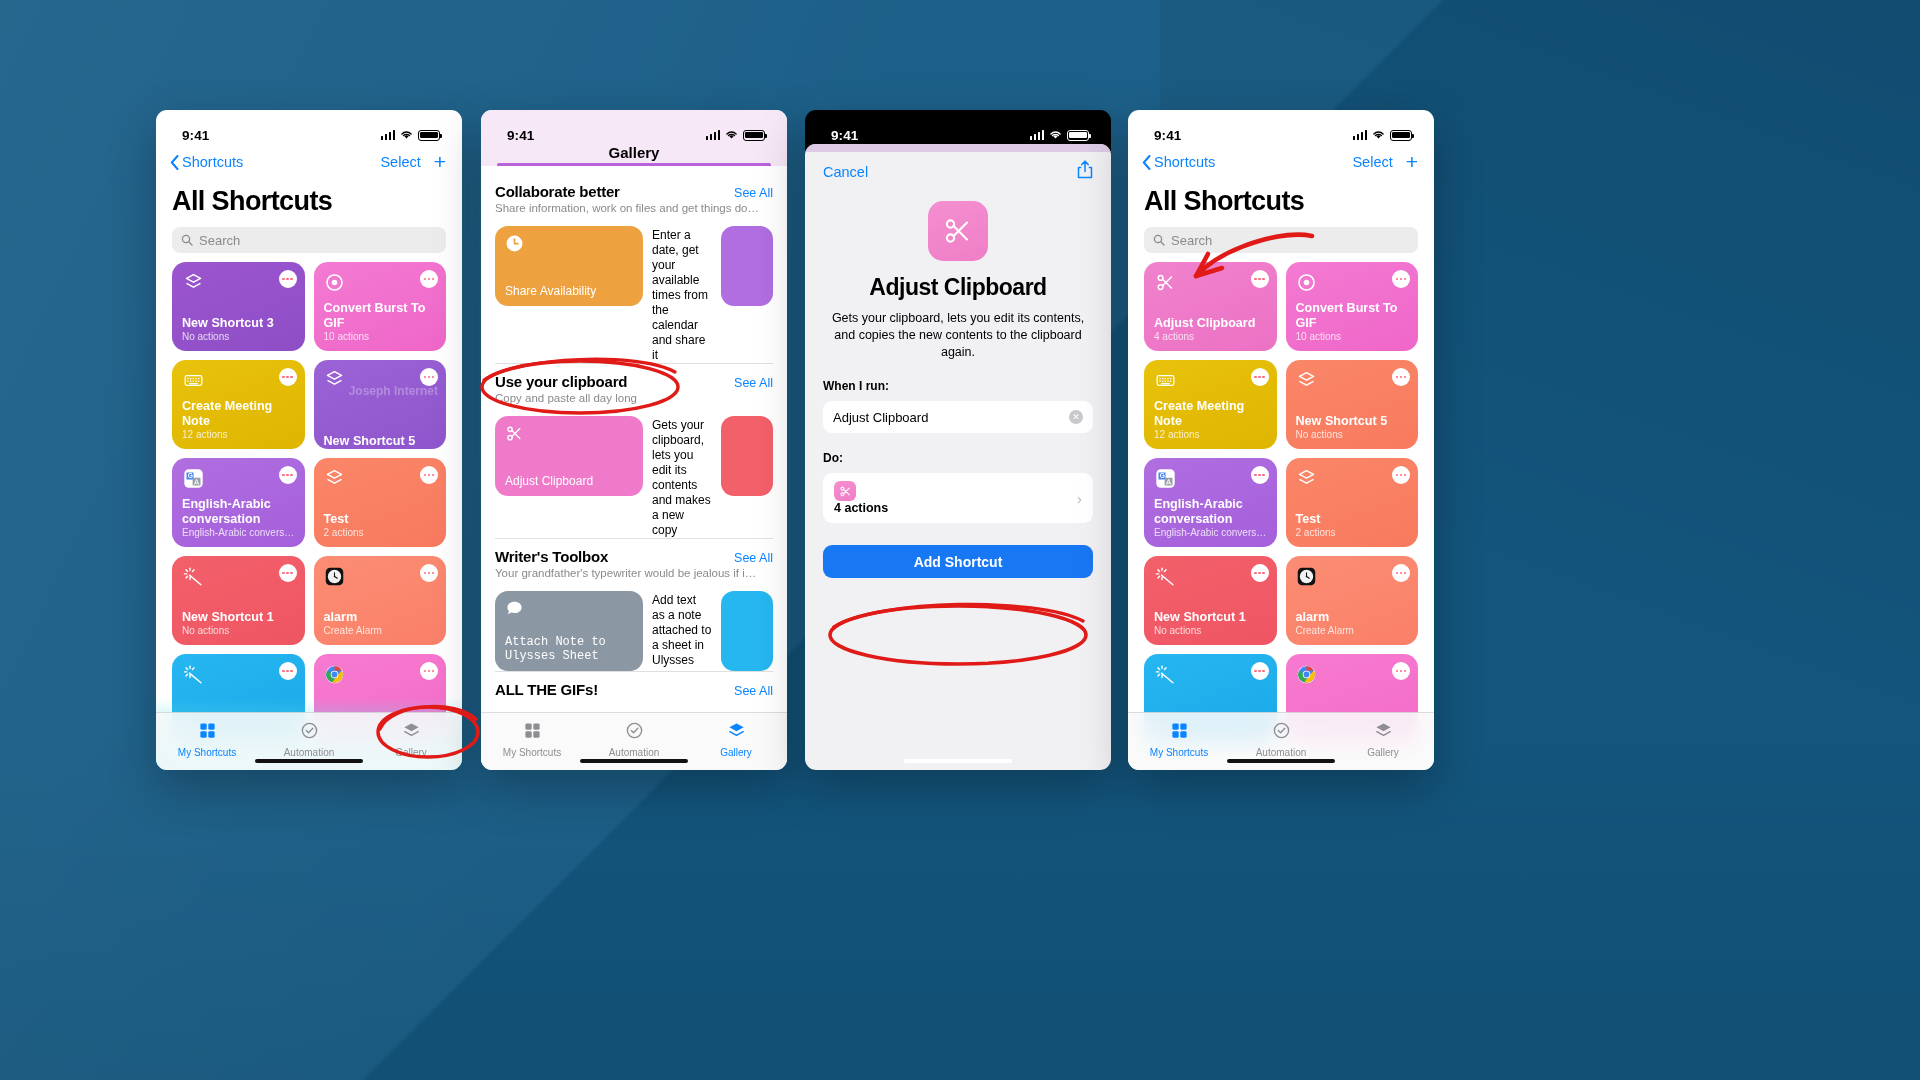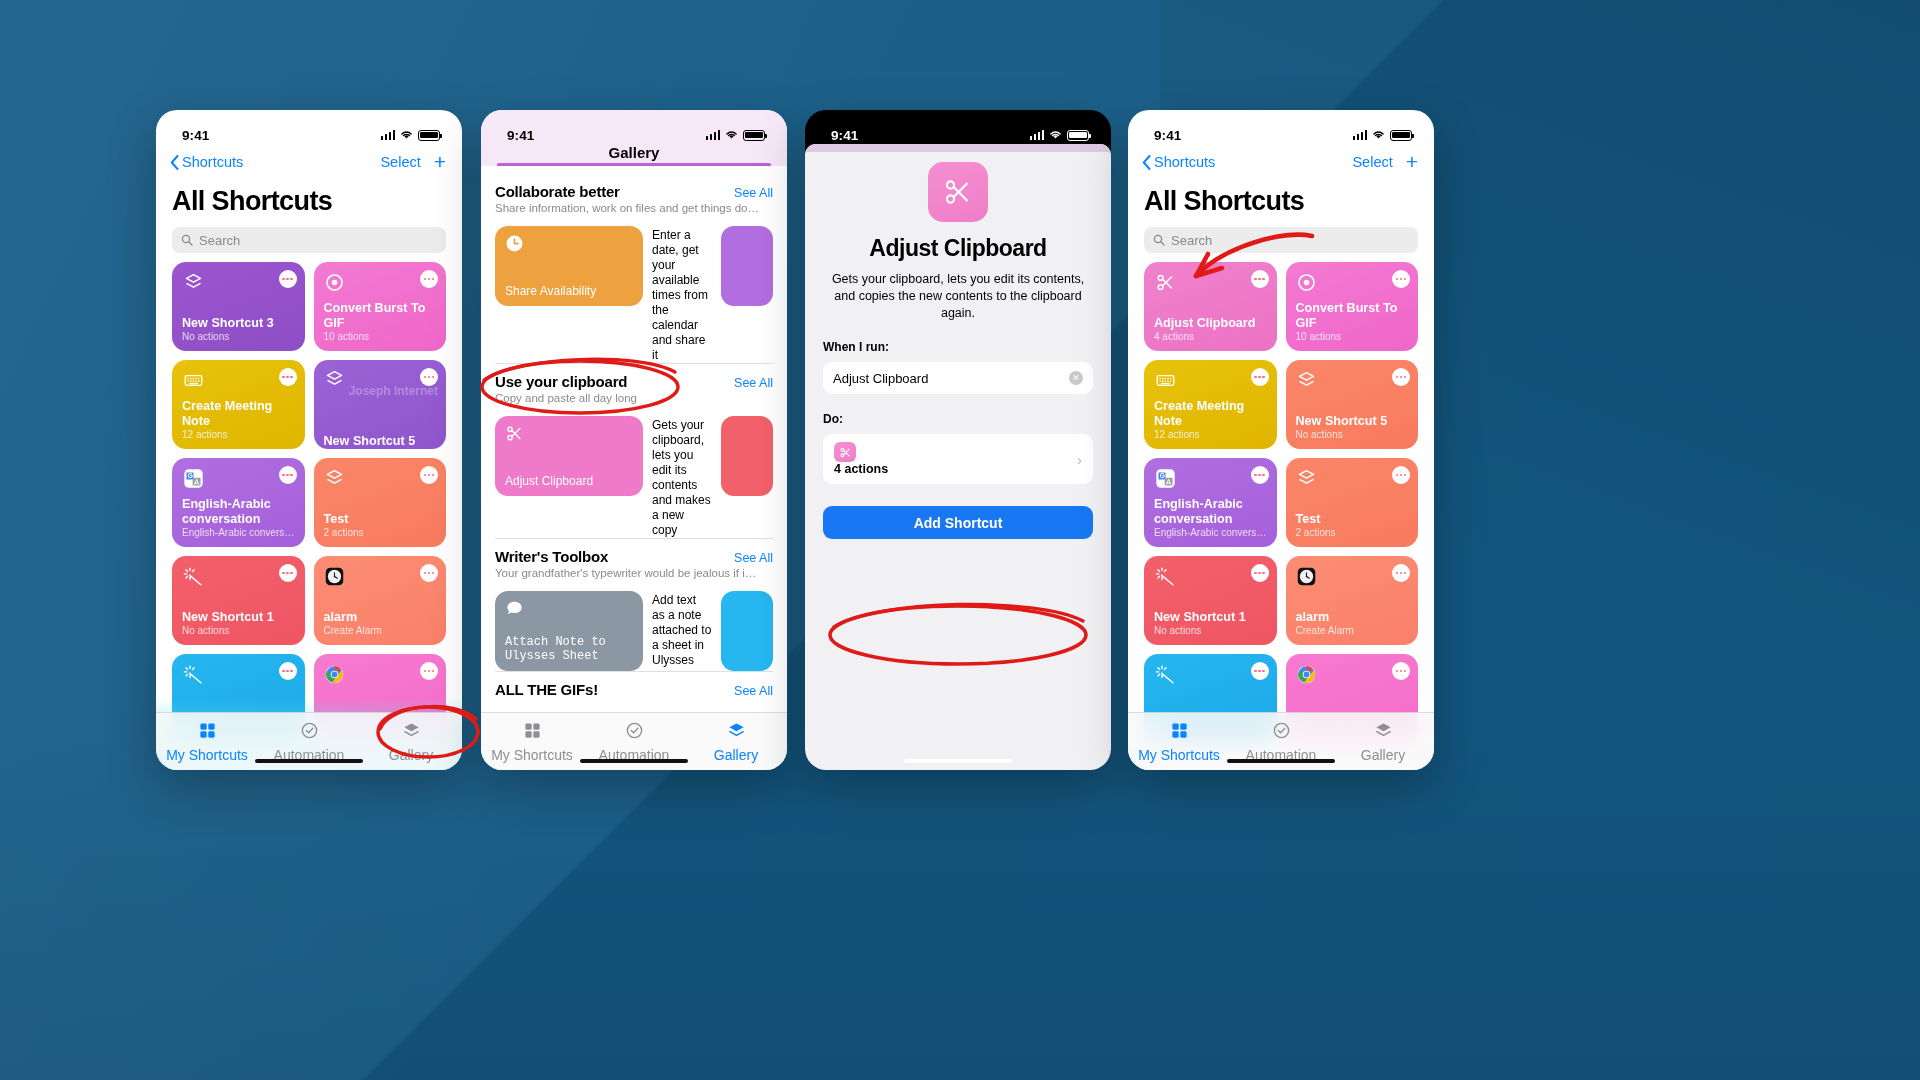--- a/index.html
+++ b/index.html
@@ -14,21 +14,21 @@
   .bg-facet-a{position:absolute;left:0;top:0;width:1100px;height:1080px;
     background:linear-gradient(115deg, rgba(255,255,255,0.045), rgba(255,255,255,0) 60%);pointer-events:none;}
   .bg-facet-b{position:absolute;right:0;top:0;width:760px;height:1080px;
     background:linear-gradient(200deg, rgba(0,0,0,0.10), rgba(0,0,0,0) 55%);pointer-events:none;}
   .bg-facet-c{position:absolute;left:0;bottom:0;width:1920px;height:360px;
     background:linear-gradient(180deg, rgba(0,0,0,0) 0%, rgba(0,0,0,0.07) 100%);pointer-events:none;}
 
   .stage{position:absolute;left:0;top:0;width:1920px;height:1080px;}
 
   
-  .phone{position:absolute;width:306px;height:660px;border-radius:21px;overflow:hidden;
+  .phone{position:absolute;width:306px;height:660px;border-radius:11px;overflow:hidden;
          box-shadow:0 18px 48px rgba(0,0,0,0.28);background:#fff;}
   #phone1{left:156px;top:110px;}
   #phone2{left:481px;top:110px;}
   #phone3{left:805px;top:110px;background:#000;}
   #phone4{left:1128px;top:110px;}
 
   .screen{position:absolute;inset:0;overflow:hidden;}
 
   
   .statusbar{height:40px;display:flex;align-items:center;justify-content:space-between;
@@ -74,21 +74,21 @@
   .tile .tsub{color:rgba(255,255,255,0.78);font-size:10px;margin-top:1px;}
   .tile .watermark{position:absolute;right:8px;top:24px;color:rgba(255,255,255,0.28);font-size:12px;font-weight:bold;}
   .tile .botgrp{}
 
   
   .tabbar{position:absolute;left:0;right:0;bottom:0;height:58px;backdrop-filter:blur(10px);
           background:rgba(249,249,249,0.88);border-top:0.5px solid rgba(0,0,0,0.12);
           display:flex;align-items:flex-start;padding-top:8px;}
   .tabitem{flex:1;display:flex;flex-direction:column;align-items:center;gap:3px;cursor:pointer;color:#8e8e93;}
   .tabitem.active{color:#0a84ff;}
-  .tabitem .tlabel{font-size:14px;}
+  .tabitem .tlabel{font-size:10px;}
   .home-ind{position:absolute;left:50%;transform:translateX(-50%);bottom:7px;width:108px;height:4px;
             border-radius:2px;background:#111;}
 
   
   .teal-wash{position:absolute;left:0;right:0;bottom:0;height:72px;
              background:linear-gradient(180deg, rgba(90,220,235,0) 0%, rgba(90,225,235,0.55) 55%, rgba(90,225,235,0.75) 100%);}
 
   
   .gal-head{height:56px;background:linear-gradient(180deg,#f7e9f7,#f6e7f6);position:relative;}
   .gal-title{position:absolute;left:0;right:0;top:34px;text-align:center;font-size:15px;font-weight:bold;color:#000;}
@@ -579,20 +579,29 @@
               </svg>
             </span>
       <span class="batt">
               <i></i>
             </span>
     </span>
   </div>
 
   <div class="sheet">
     <div class="sheet-top-tint"></div>
+    <div class="sheet-nav">
+      <span class="sheet-cancel">Cancel</span>
+      <span>
+        <svg width="16" height="19" viewBox="0 0 16 19">
+                <path d="M8 1.3 L8 11.5 M8 1.3 L4.8 4.6 M8 1.3 L11.2 4.6" stroke="#0a84ff" stroke-width="1.5" fill="none" stroke-linecap="round" stroke-linejoin="round"></path>
+                <path d="M3.6 7.6 L1.5 7.6 L1.5 17.4 L14.5 17.4 L14.5 7.6 L12.4 7.6" stroke="#0a84ff" stroke-width="1.5" fill="none" stroke-linecap="round" stroke-linejoin="round"></path>
+              </svg>
+      </span>
+    </div>
 
     <div class="sheet-hero">
       <div class="hero-icon">
         <svg width="32" height="32" viewBox="0 0 32 32">
                 <circle cx="8.5" cy="23" r="3.6" stroke="#fff" stroke-width="2.1" fill="none"></circle>
                 <circle cx="8.5" cy="9" r="3.6" stroke="#fff" stroke-width="2.1" fill="none"></circle>
                 <path d="M11.6 21 L25 7.5 M11.6 11 L25 24.5" stroke="#fff" stroke-width="2.1" fill="none" stroke-linecap="round"></path>
               </svg>
       </div>
       <div class="hero-title">Adjust Clipboard</div>

